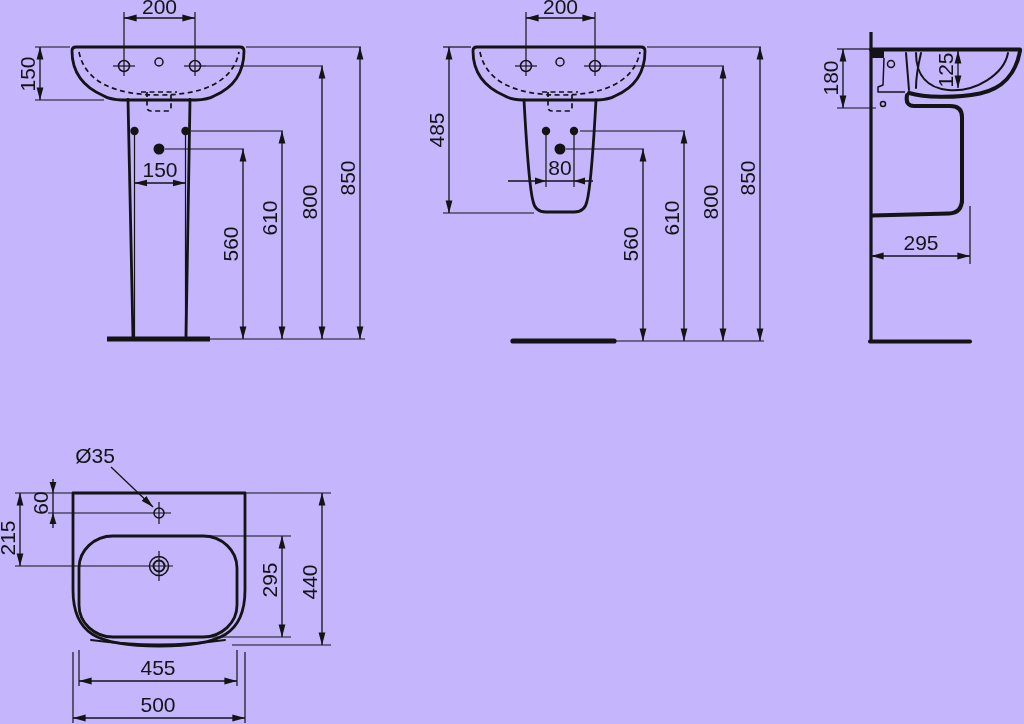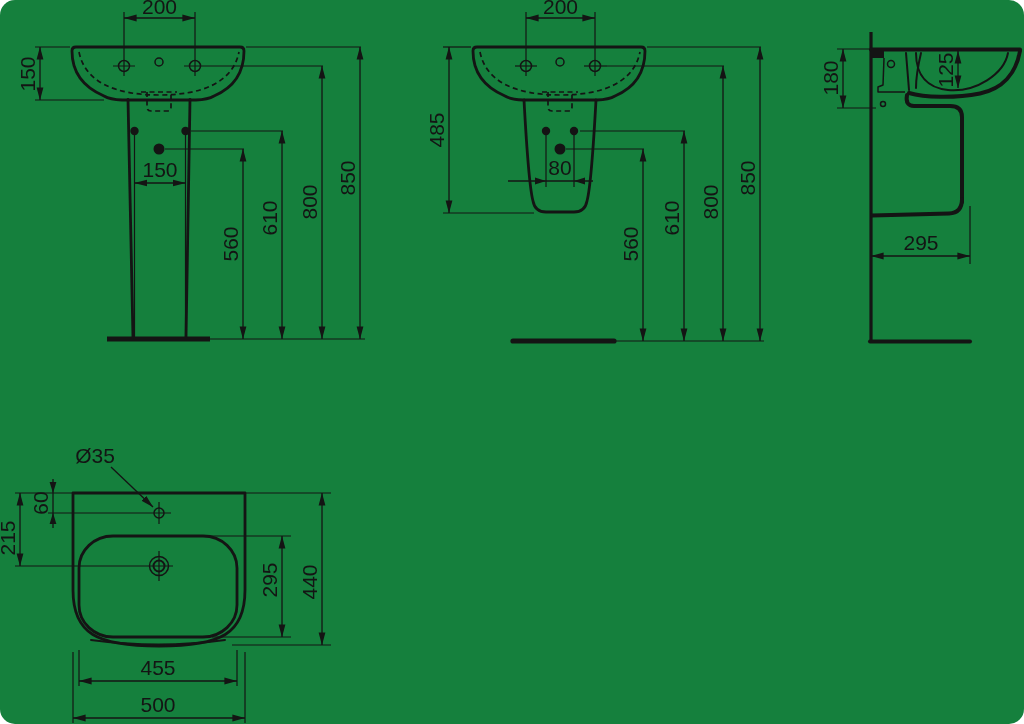--- a/index.html
+++ b/index.html
@@ -1,16 +1,16 @@
 <!DOCTYPE html>
 <html><head>
 <meta charset="utf-8">
 <style>
   html,body{margin:0;padding:0;background:#ffffff;}
-  .stage{position:relative;width:1024px;height:724px;background:#15803d;overflow:hidden;border-radius:15px;}
+  .stage{position:relative;width:1024px;height:724px;background:#c4b5fd;overflow:hidden;}
   svg{display:block;}
   .outline{fill:none;stroke:#141414;stroke-width:2.8;stroke-linejoin:round;stroke-linecap:round;}
   .thick{fill:none;stroke:#141414;stroke-width:4;stroke-linejoin:round;stroke-linecap:round;}
   .heavy{fill:none;stroke:#141414;stroke-width:5.2;stroke-linecap:butt;}
   .heavyr{fill:none;stroke:#141414;stroke-width:5.2;stroke-linecap:round;}
   .wall{fill:none;stroke:#141414;stroke-width:3.2;stroke-linecap:butt;}
   .med{fill:none;stroke:#141414;stroke-width:2;stroke-linecap:round;}
   .fine{fill:none;stroke:#141414;stroke-width:1.5;stroke-linejoin:round;}
   .thin{fill:none;stroke:#141414;stroke-width:1.2;}
   .dim{fill:none;stroke:#141414;stroke-width:1.3;}

